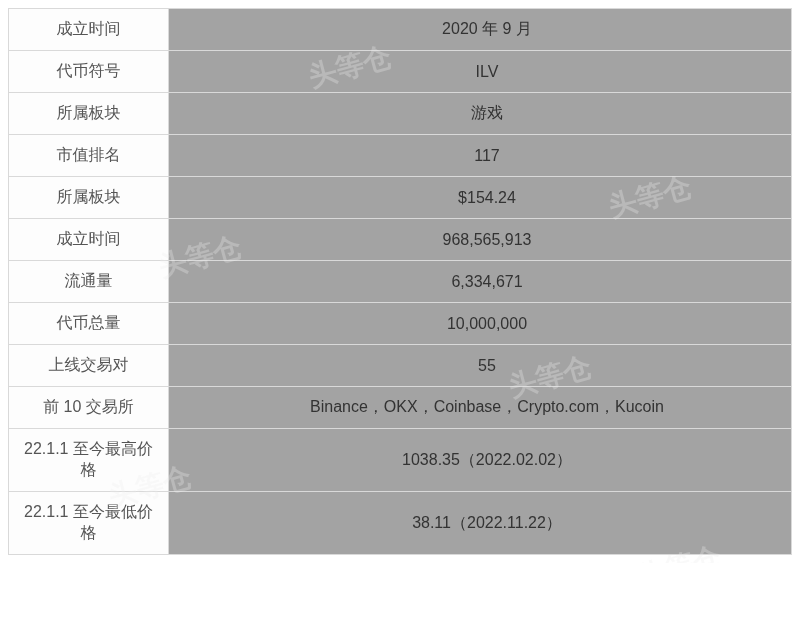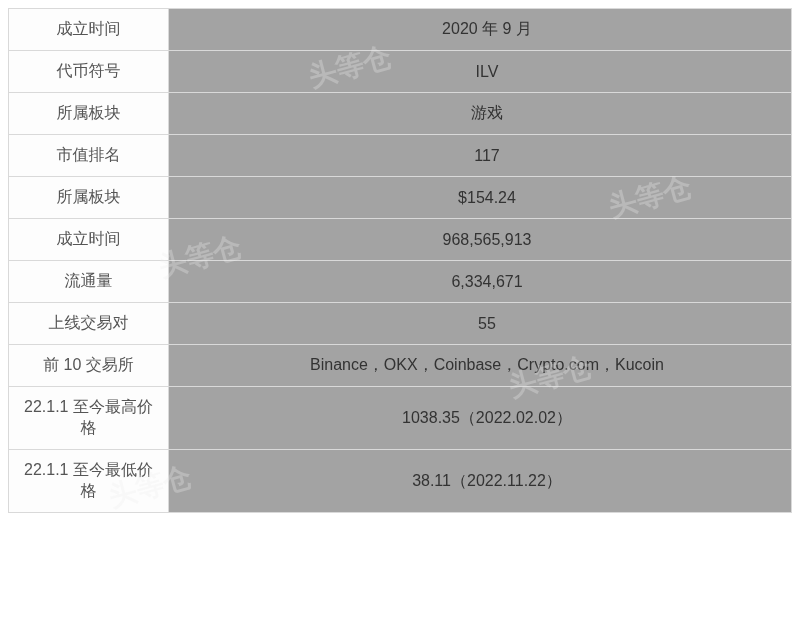--- a/index.html
+++ b/index.html
@@ -92,20 +92,24 @@
         </tr>
         <tr>
           <td class="label">成立时间</td>
           <td class="value">968,565,913</td>
         </tr>
         <tr>
           <td class="label">流通量</td>
           <td class="value">6,334,671</td>
         </tr>
         <tr>
+          <td class="label">代币总量</td>
+          <td class="value">10,000,000</td>
+        </tr>
+        <tr>
           <td class="label">上线交易对</td>
           <td class="value">55</td>
         </tr>
         <tr>
           <td class="label">前 10 交易所</td>
           <td class="value">Binance，OKX，Coinbase，Crypto.com，Kucoin</td>
         </tr>
         <tr>
           <td class="label">22.1.1 至今最高价格</td>
           <td class="value">1038.35（2022.02.02）</td>

